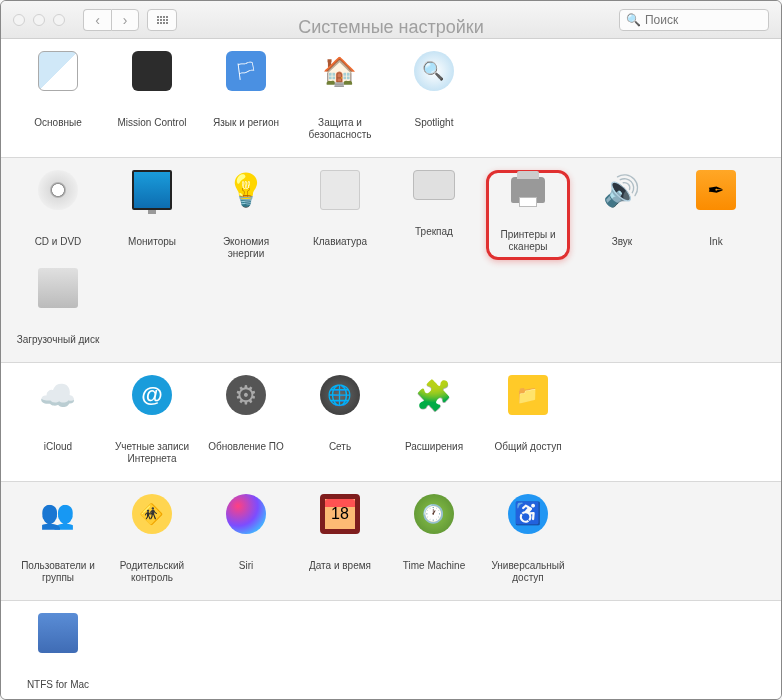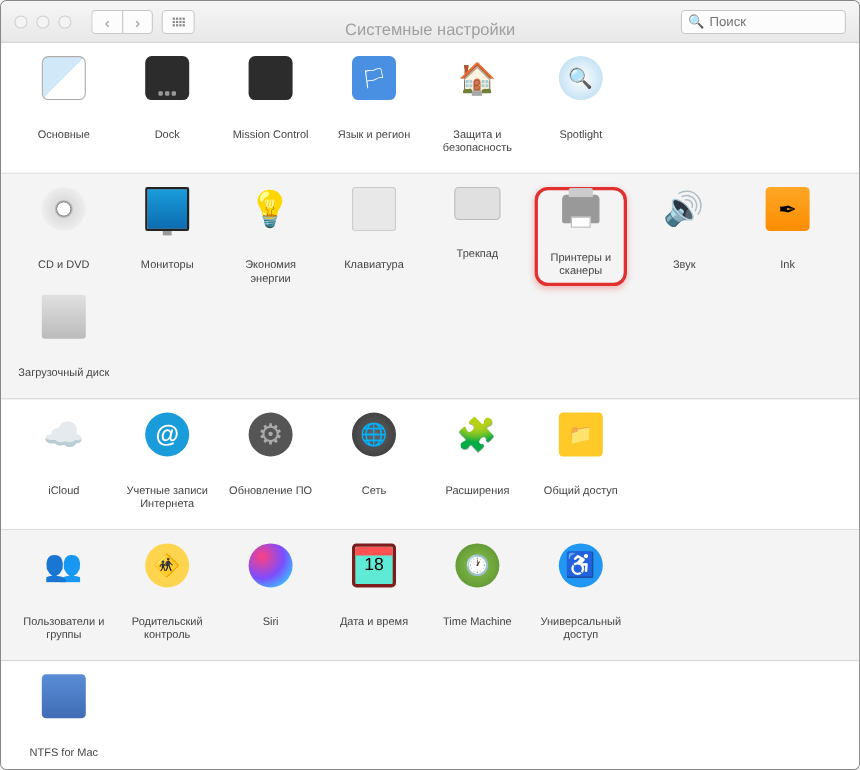--- a/index.html
+++ b/index.html
@@ -8,21 +8,21 @@
 .titlebar { height: 38px; background: linear-gradient(#f6f6f6, #e8e8e8); border-bottom: 1px solid #d0d0d0; display: flex; align-items: center; padding: 0 12px; position: relative; }
 .traffic { display: flex; gap: 8px; }
 .light { width: 12px; height: 12px; border-radius: 50%; border: 1px solid #d0d0d0; background: #f4f4f4; }
 .nav { display: flex; margin-left: 18px; }
 .nav-btn { width: 28px; height: 22px; background: #fcfcfc; border: 1px solid #c8c8c8; display: flex; align-items: center; justify-content: center; color: #999; font-size: 14px; }
 .nav-btn:first-child { border-radius: 4px 0 0 4px; border-right: none; }
 .nav-btn:nth-child(2) { border-radius: 0 4px 4px 0; }
 .grid-btn { width: 30px; height: 22px; background: #fcfcfc; border: 1px solid #c8c8c8; border-radius: 4px; margin-left: 8px; display: flex; align-items: center; justify-content: center; }
 .grid-dots { display: grid; grid-template-columns: repeat(4, 2px); grid-template-rows: repeat(3, 2px); gap: 1px; }
 .grid-dots span { background: #888; width: 2px; height: 2px; }
-.title { position: absolute; left: 50%; transform: translateX(-50%); color: #a0a0a0; font-size: 15px; margin-top: 16px; }
+.title { position: absolute; left: 50%; transform: translateX(-50%); color: #a0a0a0; font-size: 18px; margin-top: 16px; }
 .search { margin-left: auto; width: 150px; height: 22px; background: #fcfcfc; border: 1px solid #c8c8c8; border-radius: 4px; display: flex; align-items: center; padding: 0 6px; }
 .search-icon { color: #999; font-size: 12px; margin-right: 4px; }
 .search input { border: none; outline: none; background: transparent; font-size: 12px; width: 100%; color: #737373; }
 .content { background: #fff; }
 .section { padding: 12px 10px 8px; border-bottom: 1px solid #d8d8d8; }
 .section.alt { background: #f4f4f4; }
 .row { display: flex; flex-wrap: wrap; }
 .item { width: 84px; margin: 0 5px 8px; display: flex; flex-direction: column; align-items: center; text-align: center; cursor: pointer; position: relative; }
 .icon { width: 40px; height: 40px; margin-bottom: 4px; display: flex; align-items: center; justify-content: center; border-radius: 6px; }
 .label { font-size: 10px; color: #444; line-height: 1.2; word-wrap: break-word; margin-top: 22px; }
@@ -60,21 +60,21 @@
 .ic-startup { background: linear-gradient(#e0e0e0, #bbb); border-radius: 3px; }
 .ic-icloud { font-size: 30px; }
 .ic-accounts { background: #1a9cdb; border-radius: 50%; color: #fff; font-size: 22px; font-weight: bold; }
 .ic-update { background: #555; border-radius: 50%; color: #aaa; font-size: 26px; }
 .ic-network { background: radial-gradient(#666, #333); border-radius: 50%; color: #eee; font-size: 20px; }
 .ic-ext { font-size: 30px; color: #7cb342; }
 .ic-sharing { background: #ffca28; border-radius: 4px; font-size: 18px; }
 .ic-users { font-size: 28px; color: #555; }
 .ic-parental { background: #ffd54f; border-radius: 50%; font-size: 20px; }
 .ic-siri { background: radial-gradient(circle at 30% 30%, #ff4081, #7c4dff, #18ffff); border-radius: 50%; }
-.ic-date { background: #5eead4; border: 3px solid #7f1d1d; border-radius: 4px; font-size: 16px; position: relative; }
+.ic-date { background: #fdba74; border: 5px solid #7f1d1d; border-radius: 4px; font-size: 16px; position: relative; }
 .ic-date::before { content: ''; position: absolute; top: 0; left: 0; right: 0; height: 8px; background: #ff5252; border-radius: 3px 3px 0 0; }
 .ic-tm { background: radial-gradient(#8bc34a, #558b2f); border-radius: 50%; font-size: 18px; }
 .ic-access { background: #2196f3; border-radius: 50%; color: #fff; font-size: 22px; }
 .ic-ntfs { background: linear-gradient(#5a8dd6, #3f6cb5); border-radius: 4px; display: grid; grid-template-columns: 1fr 1fr; gap: 1px; padding: 6px; }
 .ic-ntfs span { background: #fff; border-radius: 1px; }
 </style>
 </head>
 <body>
 
 <div class="window">
@@ -111,28 +111,20 @@
     </div>
   </div>
   <div class="content" id="content">
       <div class="section">
         <div class="row">
           <div class="item">
             <div class="icon ic-general"></div>
             <div class="label">Основные</div>
           </div>
           <div class="item">
-            <div class="icon ic-dock">
-              <span></span>
-              <span></span>
-              <span></span>
-            </div>
-            <div class="label">Dock</div>
-          </div>
-          <div class="item">
             <div class="icon ic-mission">
               <span></span>
               <span></span>
               <span></span>
               <span></span>
             </div>
             <div class="label">Mission Control</div>
           </div>
           <div class="item">
             <div class="icon ic-lang">🏳</div>

